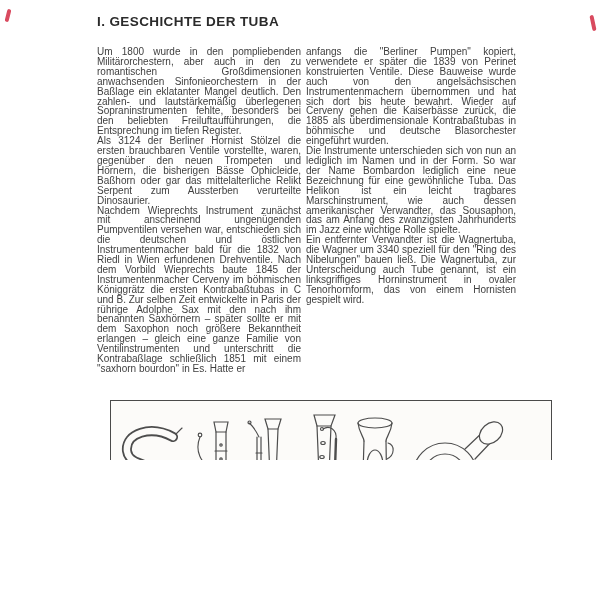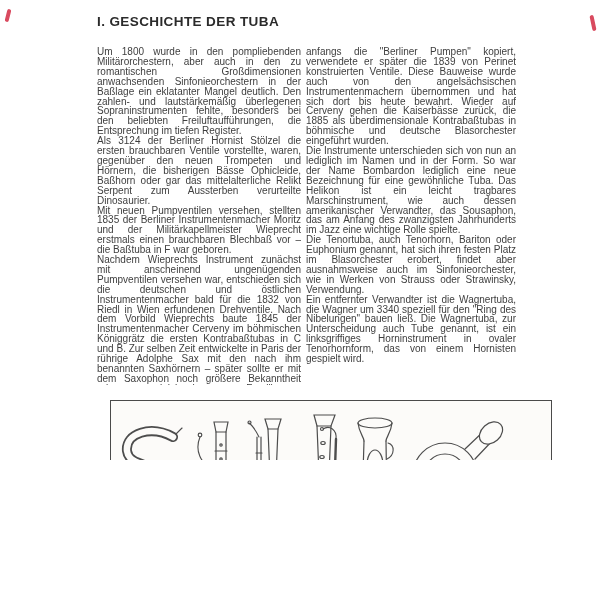--- a/index.html
+++ b/index.html
@@ -36,28 +36,26 @@
 </head>
 <body>
 
 <div class="canvas">
 
   <h1 class="title">I. GESCHICHTE DER TUBA</h1>
 
   <div class="col col-left">
     <p>Um 1800 wurde in den pompliebenden Militärorchestern, aber auch in den zu romantischen Großdimensionen anwachsenden Sinfonieorchestern in der Baßlage ein eklatanter Mangel deutlich. Den zahlen- und lautstärkemäßig überlegenen Sopraninstrumenten fehlte, besonders bei den beliebten Freiluftaufführungen, die Entsprechung im tiefen Register.</p>
     <p>Als 3124 der Berliner Hornist Stölzel die ersten brauchbaren Ventile vorstellte, waren, gegenüber den neuen Trompeten und Hörnern, die bisherigen Bässe Ophicleide, Baßhorn oder gar das mittelalterliche Relikt Serpent zum Aussterben verurteilte Dinosaurier.</p>
-    <p>Mit neuen Pumpventilen versehen, stellten 1835 der Berliner Instrumentenmacher Moritz und der Militärkapellmeister Wieprecht erstmals einen brauchbaren Blechbaß vor – die Baßtuba in F war geboren.</p>
     <p>Nachdem Wieprechts Instrument zunächst mit anscheinend ungenügenden Pumpventilen versehen war, entschieden sich die deutschen und östlichen Instrumentenmacher bald für die 1832 von Riedl in Wien erfundenen Drehventile. Nach dem Vorbild Wieprechts baute 1845 der Instrumentenmacher Cerveny im böhmischen Königgrätz die ersten Kontrabaßtubas in C und B. Zur selben Zeit entwickelte in Paris der rührige Adolphe Sax mit den nach ihm benannten Saxhörnern – später sollte er mit dem Saxophon noch größere Bekanntheit erlangen – gleich eine ganze Familie von Ventilinstrumenten und unterschritt die Kontrabaßlage schließlich 1851 mit einem "saxhorn bourdon" in Es. Hatte er</p>
   </div>
 
   <div class="col col-right">
     <p>anfangs die "Berliner Pumpen" kopiert, verwendete er später die 1839 von Perinet konstruierten Ventile. Diese Bauweise wurde auch von den angelsächsischen Instrumentenmachern übernommen und hat sich dort bis heute bewahrt. Wieder auf Cerveny gehen die Kaiserbässe zurück, die 1885 als überdimensionale Kontrabaßtubas in böhmische und deutsche Blasorchester eingeführt wurden.</p>
     <p>Die Instrumente unterschieden sich von nun an lediglich im Namen und in der Form. So war der Name Bombardon lediglich eine neue Bezeichnung für eine gewöhnliche Tuba. Das Helikon ist ein leicht tragbares Marschinstrument, wie auch dessen amerikanischer Verwandter, das Sousaphon, das am Anfang des zwanzigsten Jahrhunderts im Jazz eine wichtige Rolle spielte.</p>
-    <p>Die Tenortuba, auch Tenorhorn, Bariton oder Euphonium genannt, hat sich ihren festen Platz im Blasorchester erobert, findet aber ausnahmsweise auch im Sinfonieorchester, wie in Werken von Strauss oder Strawinsky, Verwendung.</p>
     <p>Ein entfernter Verwandter ist die Wagnertuba, die Wagner um 3340 speziell für den "Ring des Nibelungen" bauen ließ. Die Wagnertuba, zur Unterscheidung auch Tube genannt, ist ein linksgriffiges Horninstrument in ovaler Tenorhornform, das von einem Hornisten gespielt wird.</p>
   </div>
 
   <div class="figure-box">
 
     <svg style="left:4px;top:22px;" width="72" height="70" viewBox="0 0 72 70">
       <path class="thin" d="M58,14 L67,5"></path>
       <path class="tube-outer" d="M58,14 C36,2 10,10 12,28 C14,44 42,40 42,52 C42,64 22,68 16,58"></path>
       <path class="tube-inner" d="M58,14 C36,2 10,10 12,28 C14,44 42,40 42,52 C42,64 22,68 16,58"></path>
     </svg>

